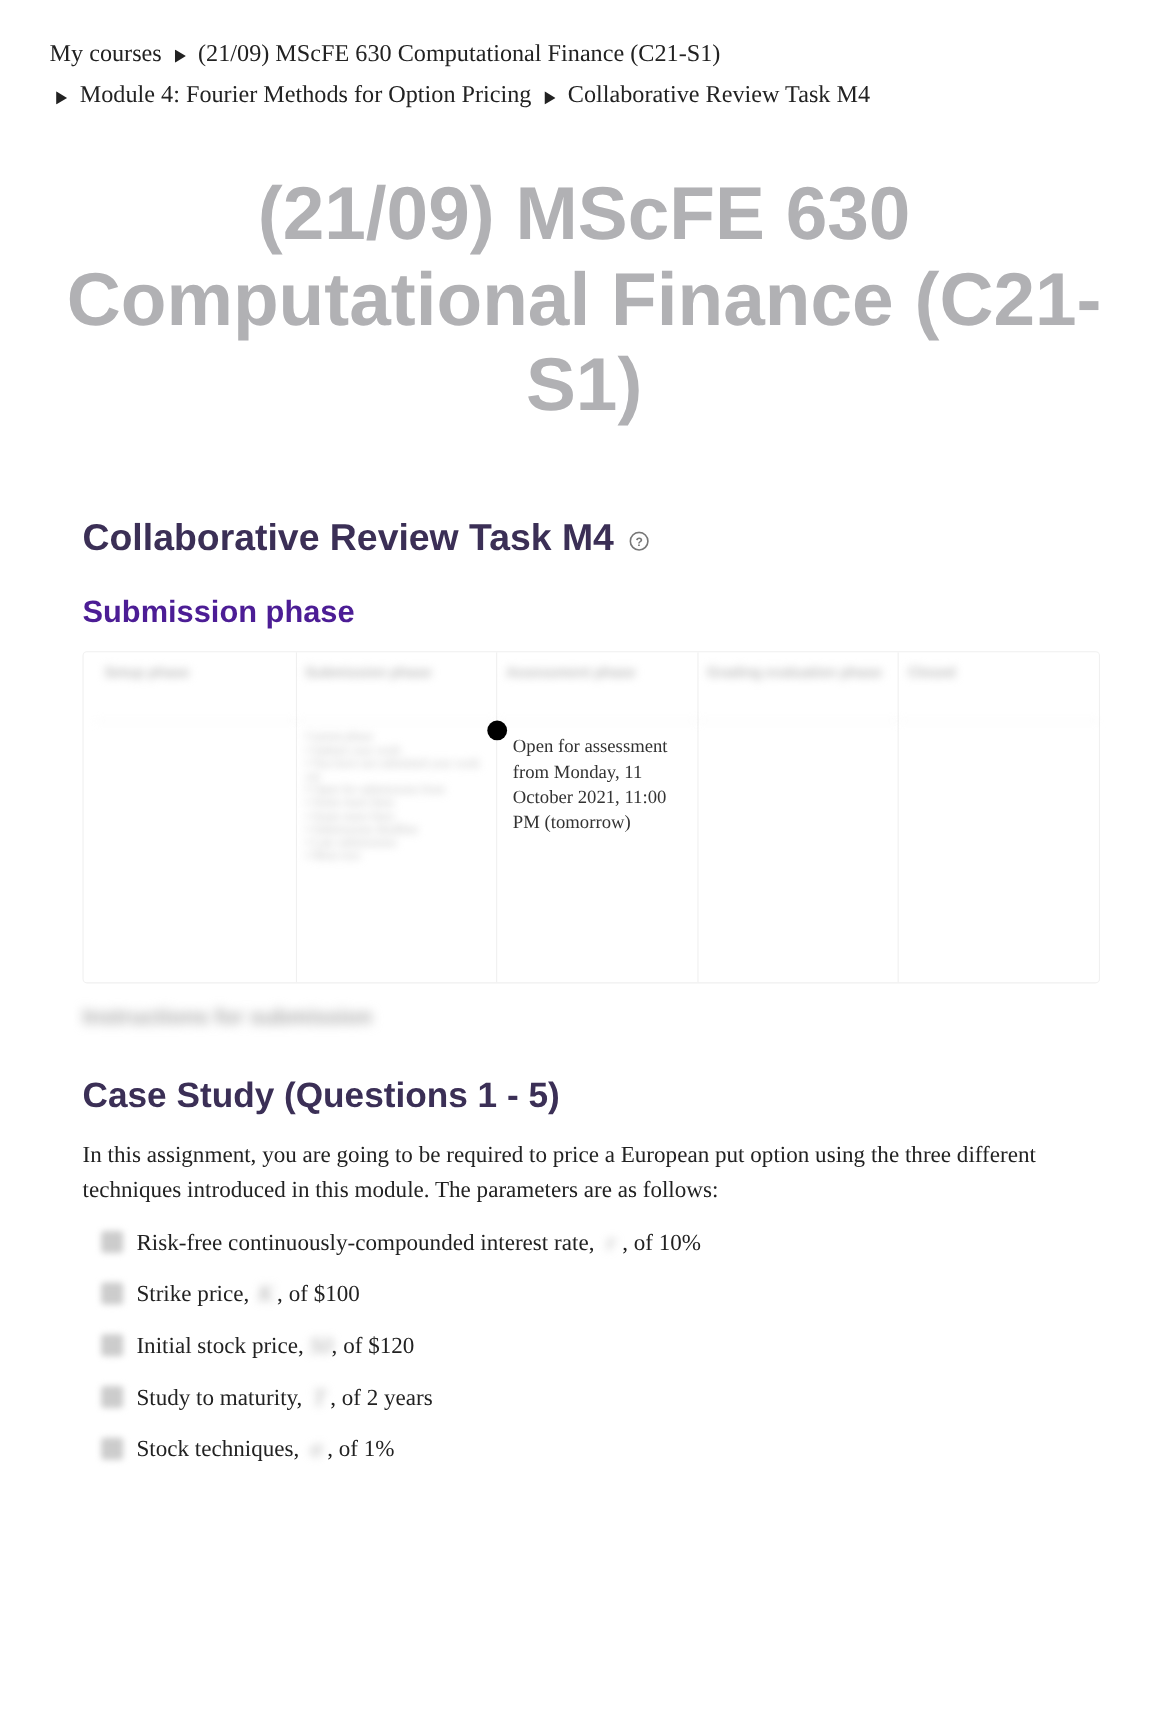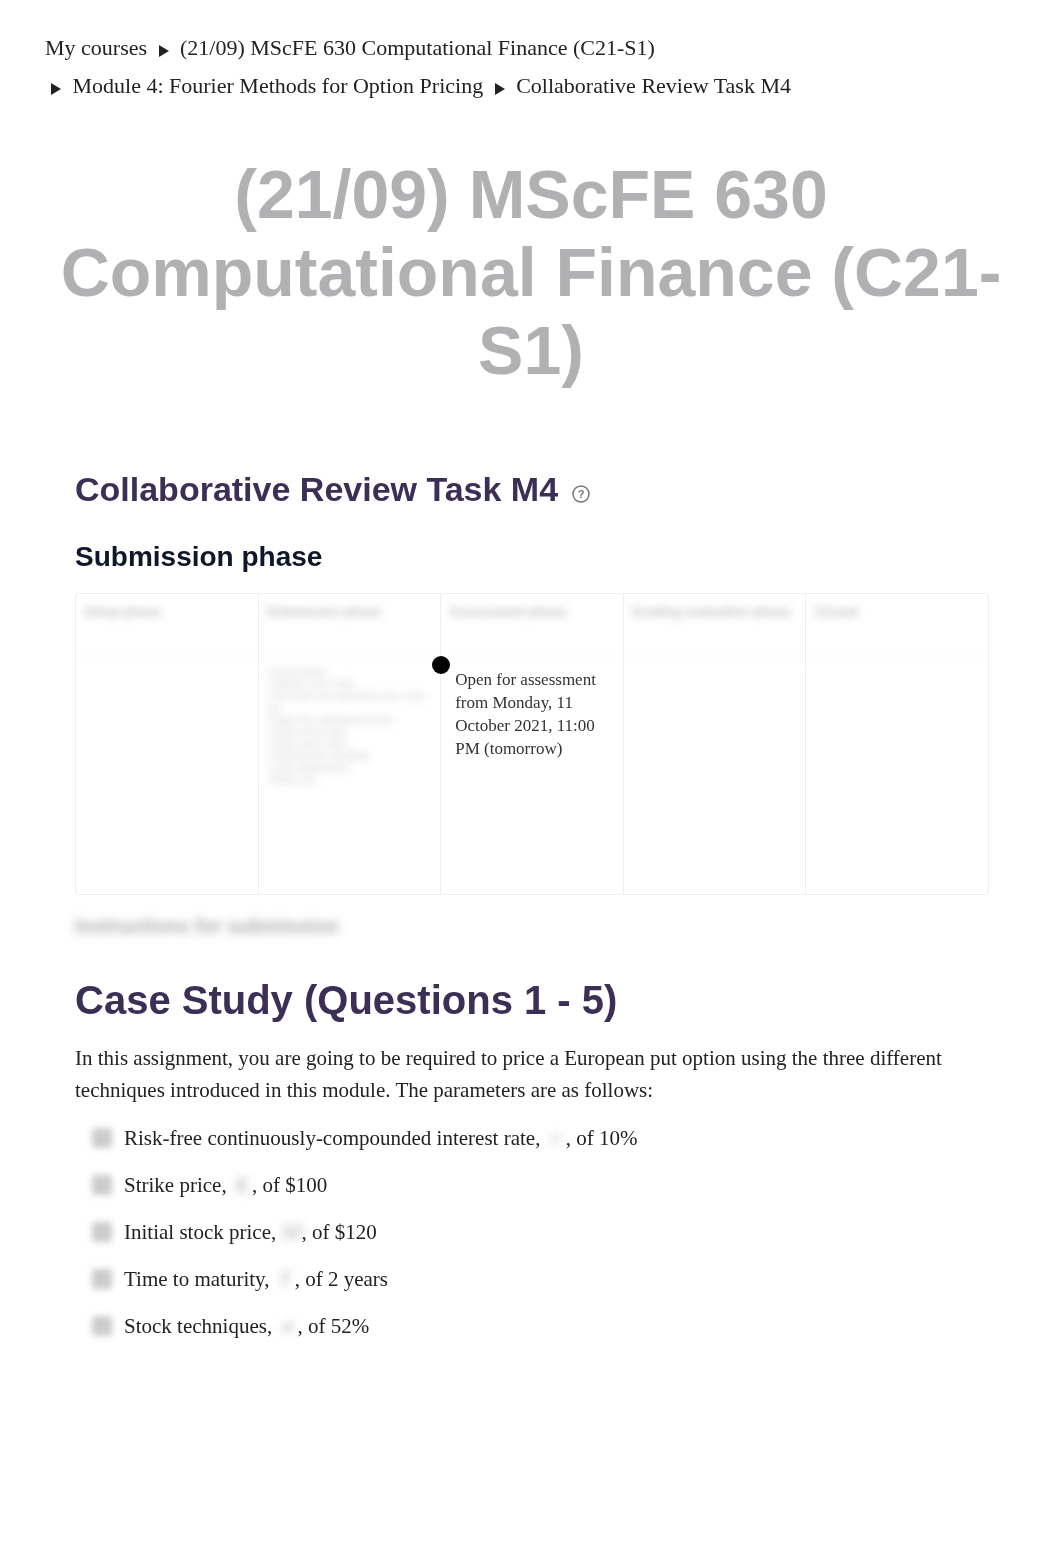--- a/index.html
+++ b/index.html
@@ -66,29 +66,30 @@
   }
   .return-icon {
     display: inline-block;
     vertical-align: middle;
     margin-left: 4px;
   }
   h3.phase-title {
     font-family: 'Trebuchet MS', 'Segoe UI', sans-serif;
     font-weight: 700;
     font-size: 28px;
-    color: #0f172a;
+    color: #4c1d95;
     margin: 30px 0 20px 0;
   }
   .phase-table {
     position: relative;
     border: 1px solid #f0f0f0;
     border-radius: 4px;
     width: 100%;
     display: flex;
+    padding-left: 11px;
   }
   .phase-col {
     flex: 1;
     border-right: 1px solid #f0f0f0;
     padding: 0;
     min-height: 300px;
     position: relative;
   }
   .phase-col:last-child { border-right: none; }
   .phase-col:nth-child(1){ flex:1.0; }
@@ -135,21 +136,21 @@
     margin: 20px 0 10px 0;
     filter: blur(5px);
     font-family: 'Trebuchet MS', sans-serif;
     font-weight: 700;
     font-size: 20px;
     color: #aaa;
   }
   h3.case-title {
     font-family: 'Trebuchet MS', 'Segoe UI', sans-serif;
     font-weight: 700;
-    font-size: 40px;
+    font-size: 32px;
     color: #3b2f56;
     margin: 40px 0 20px 0;
   }
   p.intro {
     font-size: 21px;
     line-height: 1.5;
     color: #222;
     margin: 0 0 20px 0;
   }
   ul.params {
@@ -257,21 +258,21 @@
     <li>
       <span class="bullet"></span>
       <span>Strike price, </span><span class="ital-blur">K</span><span>, of $100</span>
     </li>
     <li>
       <span class="bullet"></span>
       <span>Initial stock price, </span><span class="ital-blur">S0</span><span>, of $120</span>
     </li>
     <li>
       <span class="bullet"></span>
-      <span>Time to maturity, </span><span class="ital-blur">T</span><span>, of 2 years</span>
-    </li>
-    <li>
-      <span class="bullet"></span>
-      <span>Stock techniques, </span><span class="ital-blur">σ</span><span>, of 52%</span>
+      <span>Study to maturity, </span><span class="ital-blur">T</span><span>, of 2 years</span>
+    </li>
+    <li>
+      <span class="bullet"></span>
+      <span>Stock techniques, </span><span class="ital-blur">σ</span><span>, of 1%</span>
     </li>
   </ul>
 
 </div>
 
 </body></html>

